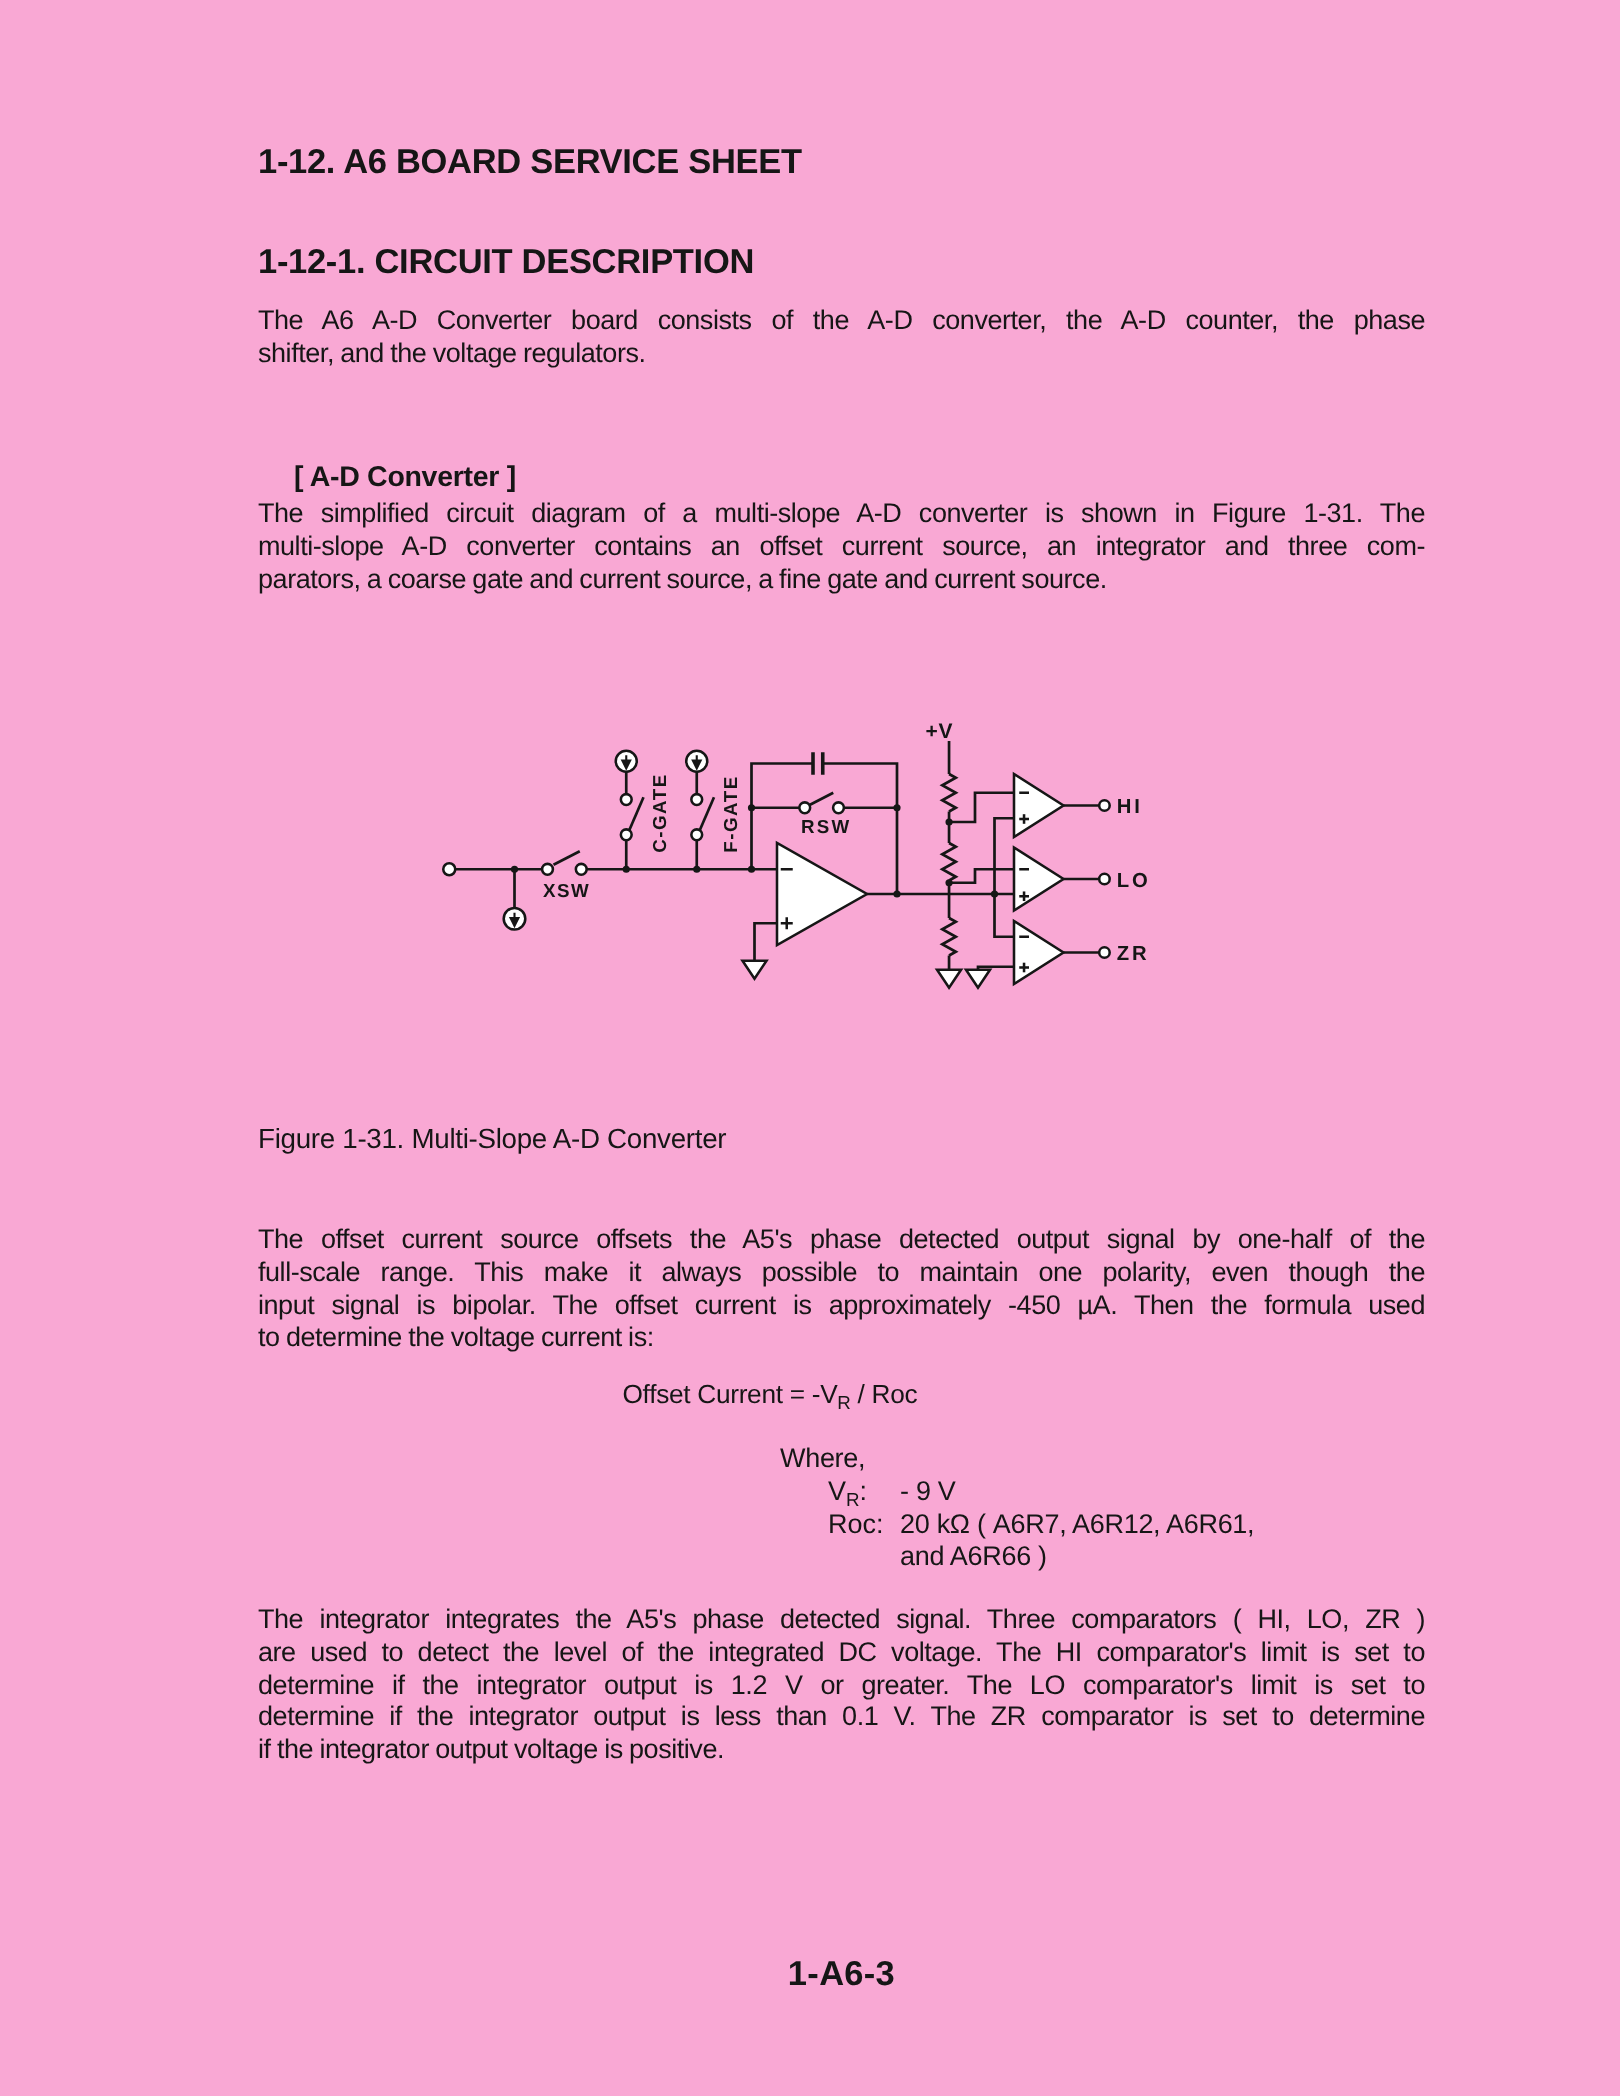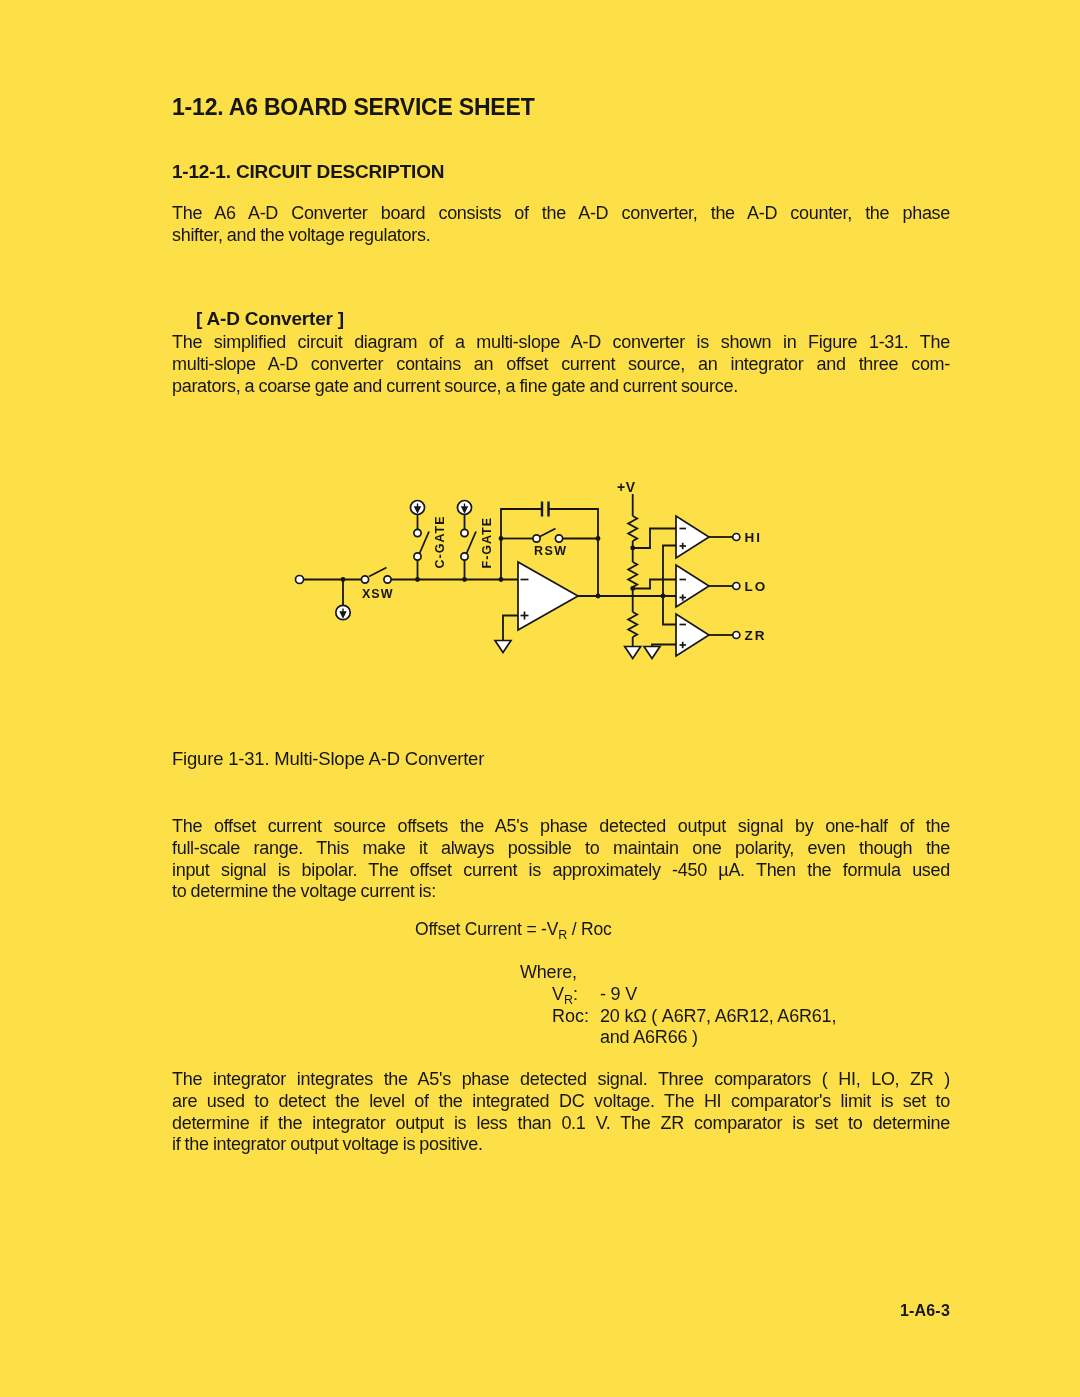--- a/index.html
+++ b/index.html
@@ -1,35 +1,35 @@
 <!DOCTYPE html>
 <html><head>
 <meta charset="utf-8">
 <style>
   html,body{margin:0;padding:0;background:#ffffff;}
   .page{
-    position:relative;width:1080px;height:1397px;background:#fde047;
+    position:relative;width:1080px;height:1397px;background:#f9a8d4;
     font-family:"Liberation Sans",sans-serif;color:#161616;overflow:hidden;
   }
   .title{position:absolute;left:172px;top:94px;margin:0;font-size:23px;font-weight:700;letter-spacing:-0.2px;white-space:nowrap;}
-  .h2{position:absolute;left:172px;top:161px;margin:0;font-size:19px;font-weight:700;letter-spacing:-0.2px;white-space:nowrap;text-align:center;}
+  .h2{position:absolute;left:172px;top:161px;margin:0;font-size:23px;font-weight:700;letter-spacing:-0.2px;white-space:nowrap;text-align:center;}
   .h3{position:absolute;left:180px;top:292px;margin:16px;font-size:19px;font-weight:700;letter-spacing:-0.2px;white-space:nowrap;}
   .para{position:absolute;left:172px;width:778px;font-size:18px;line-height:21.8px;letter-spacing:-0.3px;word-spacing:-0.5px;}
   .p-intro{top:203px}.p-ad{top:332px}.p-offset{top:816px}.p-int{top:1069px}.p-hic{top:1197px}
   .tline{text-align:justify;text-align-last:justify;}
   .tline.tlast{text-align-last:left;}
   .caption{position:absolute;left:172px;width:778px;top:748px;text-align:left;font-size:18.5px;letter-spacing:-0.2px;}
   .formula{position:absolute;left:415px;top:919px;font-size:17.5px;letter-spacing:-0.2px;white-space:nowrap;text-align:right;}
   .sub{font-size:12.5px;position:relative;top:4px;}
   .where-intro{position:absolute;left:520px;top:962px;font-size:18px;letter-spacing:-0.2px;}
   .wrow{position:absolute;left:0;top:0;width:1080px;height:22px;font-size:18px;}
   .row-vr{top:984px}.row-roc{top:1006px}.row-roc2{top:1027px}
   .wlabel{position:absolute;left:552px;white-space:nowrap;}
   .wvalue{position:absolute;left:600px;white-space:nowrap;letter-spacing:-0.2px;}
-  .footer{position:absolute;left:172px;width:778px;top:1302px;text-align:right;font-weight:700;font-size:16px;letter-spacing:0.2px;}
+  .footer{position:absolute;left:172px;width:778px;top:1302px;text-align:center;font-weight:700;font-size:23px;letter-spacing:0.2px;}
   .diagram{position:absolute;left:280px;top:448px;width:500px;height:224px;}
 </style>
 </head>
 <body>
 
 <div class="page">
 
   <h1 class="title">1-12. A6 BOARD SERVICE SHEET</h1>
 
   <h2 class="h2">1-12-1. CIRCUIT DESCRIPTION</h2>
@@ -186,20 +186,21 @@
     <span class="wvalue">20 kΩ ( A6R7, A6R12, A6R61,</span>
   </div>
 
   <div class="wrow row-roc2">
     <span class="wvalue">and A6R66 )</span>
   </div>
 
   <div class="para p-int">
       <div class="tline">The integrator integrates the A5's phase detected signal.   Three comparators ( HI, LO, ZR )</div>
       <div class="tline">are used to detect the level of the integrated DC voltage.  The HI comparator's limit is set to</div>
+      <div class="tline">determine if the integrator output is 1.2 V or greater.  The LO comparator's limit is set to</div>
       <div class="tline">determine if the integrator output is less than 0.1 V.  The ZR comparator is set to determine</div>
       <div class="tline tlast">if the integrator output voltage is positive.</div>
     </div>
 
 
   <div class="footer">1-A6-3</div>
 
 </div>
 
 </body></html>

